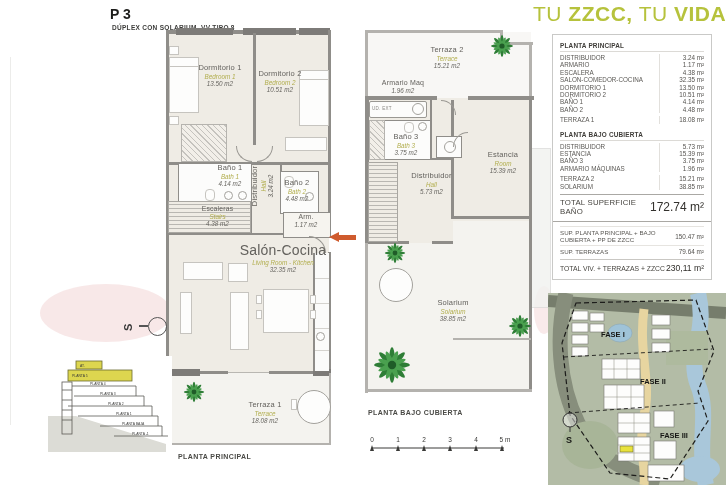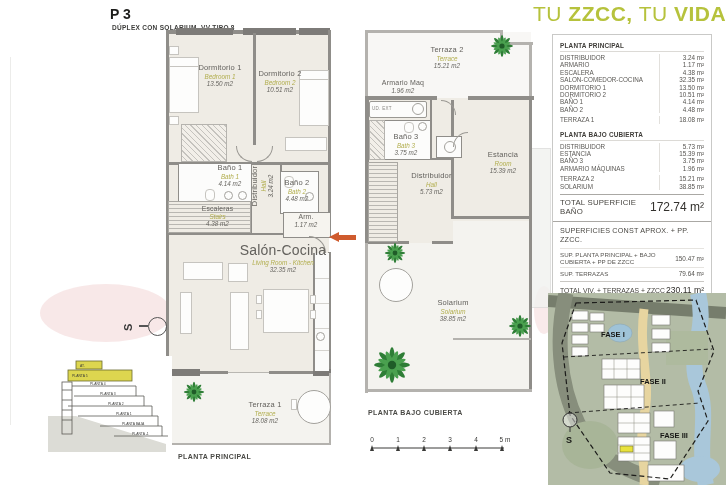--- a/index.html
+++ b/index.html
@@ -390,21 +390,20 @@
         <span class="tl">SOLARIUM</span>
         <span class="tv">38.85 m²</span>
       </div>
 
     <div class="ttotal">
       <span class="tl">TOTAL SUPERFICIE BAÑO</span>
       <span class="tv">172.74 m²</span>
     </div>
 
     <div class="psep"></div>
-    <div class="ctitle">SUPERFICIES CONST APROX. + PP. ZZCC.</div>
     <div class="crow">
         <span class="tl">SUP. PLANTA PRINCIPAL + BAJO CUBIERTA + PP DE ZZCC</span>
         <span class="tv">150.47 m²</span>
       </div>
     <div class="crow">
         <span class="tl">SUP. TERRAZAS</span>
         <span class="tv">79.64 m²</span>
       </div>
     <div class="ctotal">
       <span class="tl">TOTAL VIV. + TERRAZAS + ZZCC</span>

